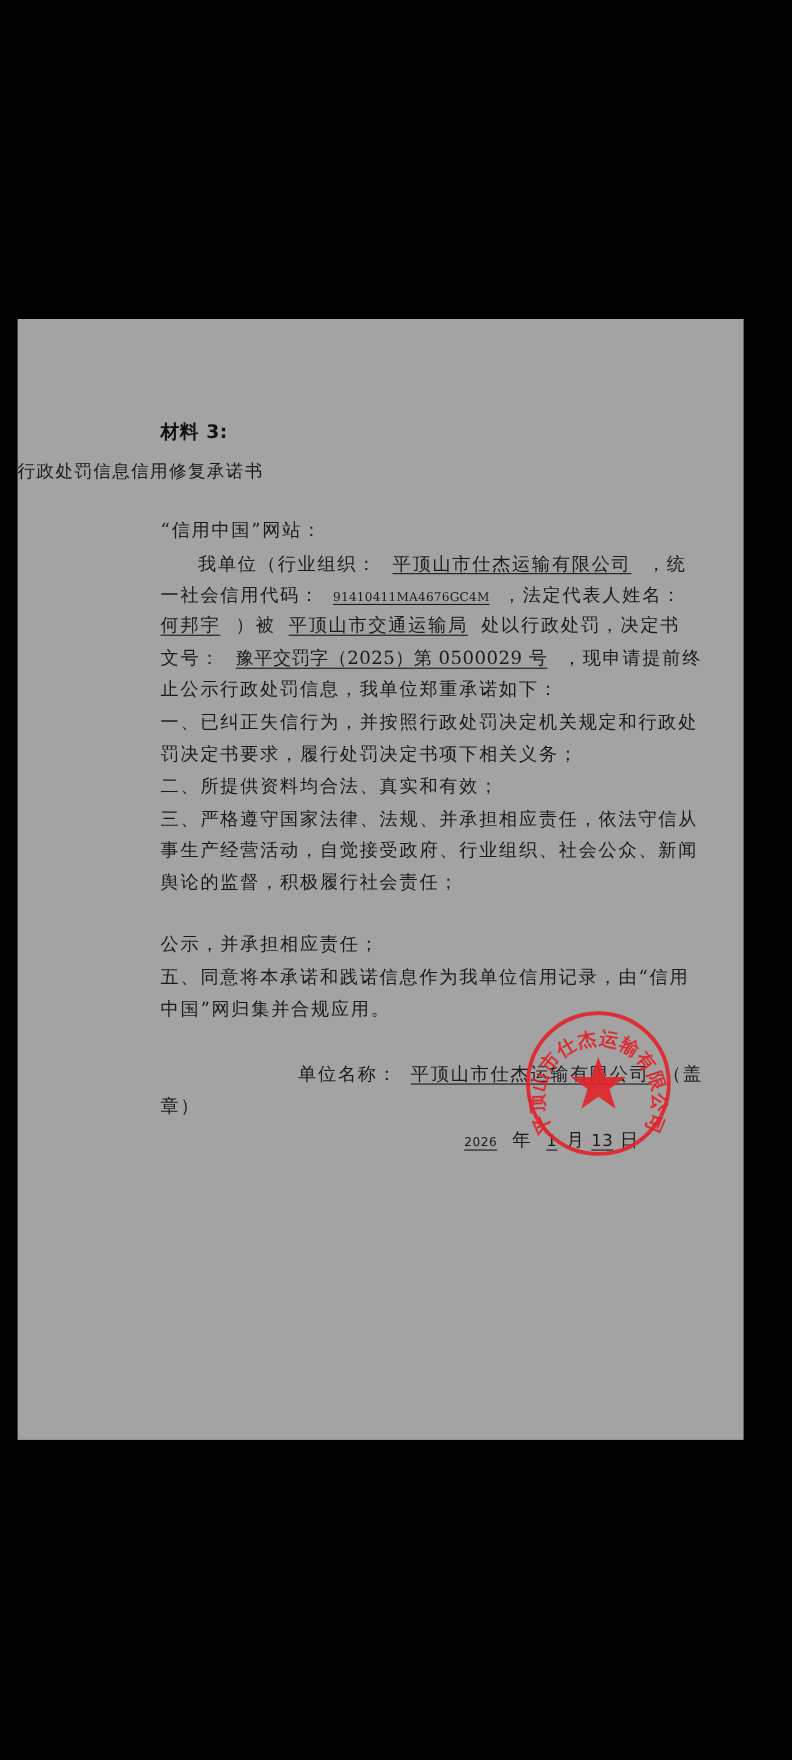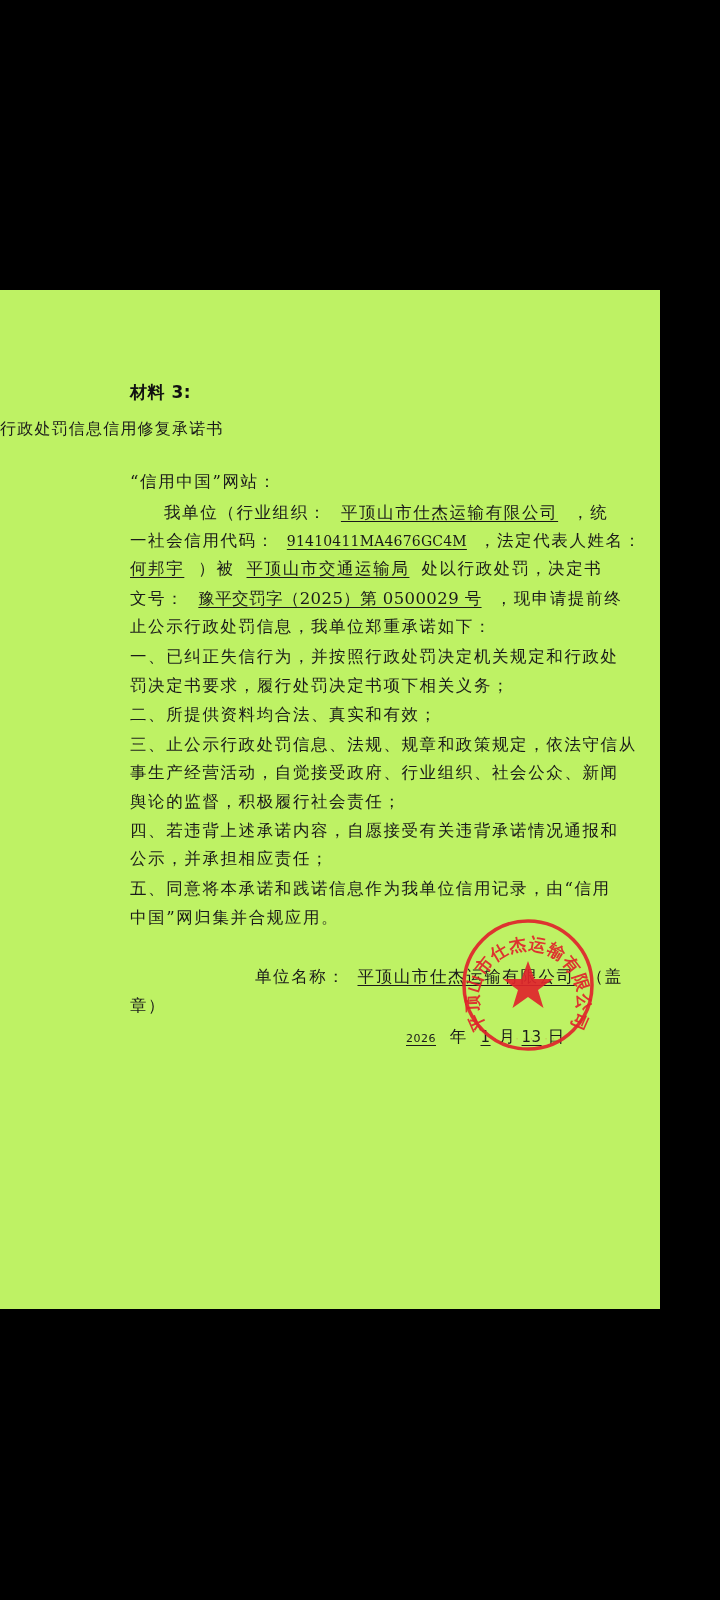--- a/index.html
+++ b/index.html
@@ -1,22 +1,22 @@
 <!DOCTYPE html>
 <html><head>
 <meta charset="utf-8">
 <style>
   html, body { margin: 0; padding: 0; }
   body {
     width: 720px; height: 1600px; background: #000000; position: relative; overflow: hidden;
     font-family: "DejaVu Serif", "Liberation Serif", serif;
   }
   .page {
-    position: absolute; left: 0; top: 290px; width: 660px; height: 1019px;
-    background: #bef264;
+    position: absolute; left: 16px; top: 290px; width: 660px; height: 1019px;
+    background: #a3a3a3;
   }
   .line {
     position: absolute; left: 130px; width: 460px; font-size: 16.5px; color: #1a1a1a;
     white-space: nowrap; letter-spacing: 1.6px; line-height: 22px;
   }
   .label-material {
     position: absolute; left: 130px; top: 91px; font-size: 17px; font-weight: bold; color: #111;
     font-family: "DejaVu Sans", "Liberation Sans", sans-serif; letter-spacing: 0.5px;
   }
   .doc-title {
@@ -39,43 +39,42 @@
   <div class="label-material">材料 3:</div>
   <div class="doc-title">行政处罚信息信用修复承诺书</div>
 
   <div class="line" style="top:181px;">“信用中国”网站：</div>
 
   <div class="line indent" style="top:212px;">
     <span>我单位（行业组织：</span><span class="u fill" style="padding:0 14px;">平顶山市仕杰运输有限公司</span><span>，统</span>
   </div>
 
   <div class="line" style="top:240px;">
-    <span>一社会信用代码：</span><span class="u fill" style="padding:0 12px; letter-spacing:0.2px; font-size:14px;">91410411MA4676GC4M</span><span>，法定代表人姓名：</span>
+    <span>一社会信用代码：</span><span class="u fill" style="padding:0 12px; letter-spacing:0.2px; font-size:11px;">91410411MA4676GC4M</span><span>，法定代表人姓名：</span>
   </div>
 
   <div class="line" style="top:268px;">
     <span class="u fill" style="padding-right:14px;">何邦宇</span><span>）被</span><span class="u fill" style="padding:0 12px;">平顶山市交通运输局</span><span>处以行政处罚，决定书</span>
   </div>
 
   <div class="line" style="top:298px;">
     <span>文号：</span><span class="u fill" style="padding:0 14px; letter-spacing:0.4px;">豫平交罚字（2025）第 0500029 号</span><span>，现申请提前终</span>
   </div>
 
   <div class="line" style="top:326px;">止公示行政处罚信息，我单位郑重承诺如下：</div>
 
   <div class="line" style="top:385px;">罚决定书要求，履行处罚决定书项下相关义务；</div>
   <div class="line" style="top:356px;">一、已纠正失信行为，并按照行政处罚决定机关规定和行政处</div>
 
   <div class="line" style="top:414px;">二、所提供资料均合法、真实和有效；</div>
 
-  <div class="line" style="top:444px;">三、止公示行政处罚信息、法规、规章和政策规定，依法守信从</div>
+  <div class="line" style="top:444px;">三、严格遵守国家法律、法规、并承担相应责任，依法守信从</div>
   <div class="line" style="top:501px;">舆论的监督，积极履行社会责任；</div>
   <div class="line" style="top:472px;">事生产经营活动，自觉接受政府、行业组织、社会公众、新闻</div>
 
-  <div class="line" style="top:530px;">四、若违背上述承诺内容，自愿接受有关违背承诺情况通报和</div>
   <div class="line" style="top:558px;">公示，并承担相应责任；</div>
 
   <div class="line" style="top:588px;">五、同意将本承诺和践诺信息作为我单位信用记录，由“信用</div>
   <div class="line" style="top:617px;">中国”网归集并合规应用。</div>
 
   <div class="line" style="top:676px; left:255px; width:340px;">
     <span>单位名称：</span><span class="u fill" style="padding:0 12px;">平顶山市仕杰运输有限公司</span><span>（盖</span>
   </div>
   <div class="line" style="top:705px;">章）</div>
 

